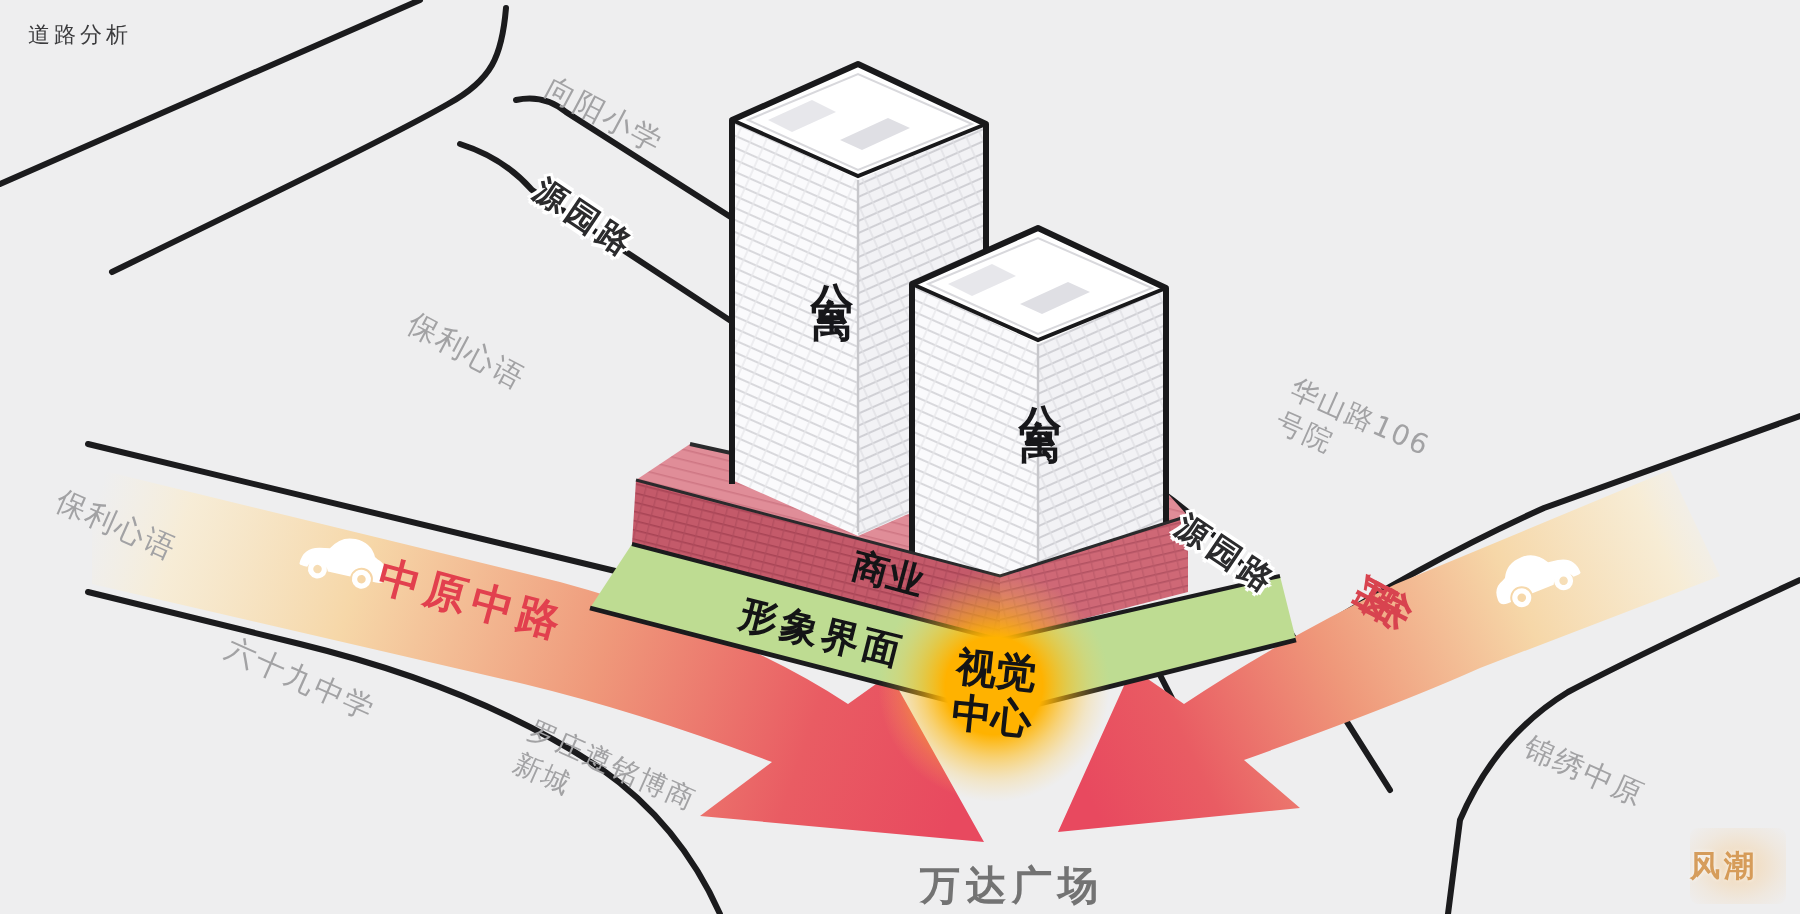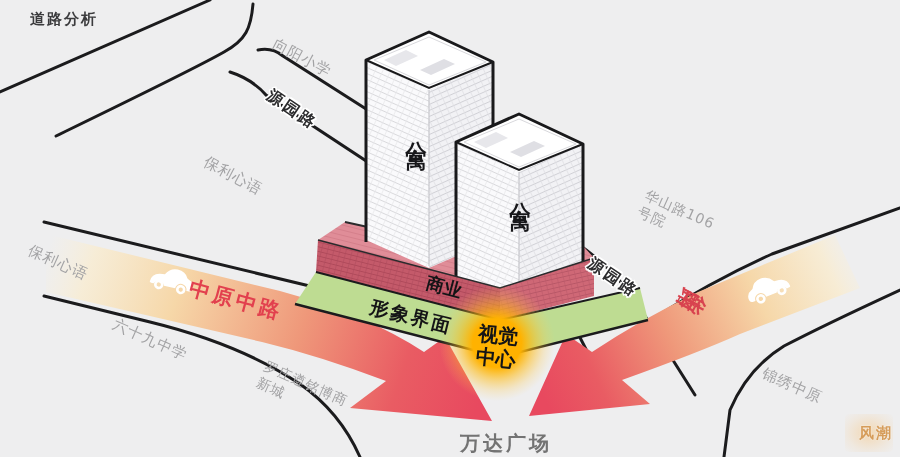--- a/index.html
+++ b/index.html
@@ -8,21 +8,21 @@
     background:#eeeeef;
     font-family:"DejaVu Sans","Liberation Sans",sans-serif;
   }
   #scene{position:absolute;left:0;top:0;}
   .lbl{
     position:absolute;white-space:nowrap;z-index:10;
     transform:translate(-50%,-50%);
     color:#1b1b1d;pointer-events:none;
   }
   .title{
-    transform:none;font-size:15px;font-weight:bold;color:#3b3b3d;letter-spacing:2px;margin-left:16px;
+    transform:none;font-size:11px;font-weight:normal;color:#3b3b3d;letter-spacing:2px;
   }
   .muted{font-size:15px;color:#a2a2a4;letter-spacing:1px;}
   .muted2{font-size:14px;color:#a2a2a4;letter-spacing:1px;line-height:1.25;text-align:left;}
   .roadname{
     font-size:16px;font-weight:bold;color:#2b2b2d;letter-spacing:3px;
     text-shadow:-2px 0 0 #fff,2px 0 0 #fff,0 -2px 0 #fff,0 2px 0 #fff,
                 -1px -1px 0 #fff,1px 1px 0 #fff,-1px 1px 0 #fff,1px -1px 0 #fff;
   }
   .avenue{font-size:21px;font-weight:bold;color:#e2404e;letter-spacing:3px;}
   .avenue-v{
@@ -31,21 +31,21 @@
   }
   .site{font-weight:bold;color:#141416;}
   .two-line{line-height:1.15;text-align:center;white-space:nowrap;}
   .tower-label{
     font-size:21px;font-weight:bold;color:#17171a;letter-spacing:7px;
     writing-mode:vertical-rl;
   }
   .wanda{font-size:20px;font-weight:bold;color:#737373;letter-spacing:3px;}
   .watermark{
     position:absolute;left:845px;top:414px;width:48px;height:38px;z-index:11;
-    display:flex;align-items:center;justify-content:flex-end;
+    display:flex;align-items:center;justify-content:flex-start;
     background:radial-gradient(ellipse at center,rgba(246,198,132,.55),rgba(246,198,132,.15) 65%,rgba(246,198,132,0) 100%);
     border-radius:4px;
   }
   .watermark span{
     font-size:15px;font-weight:bold;color:rgba(205,135,55,.8);letter-spacing:2px;
     text-shadow:0 0 2px rgba(255,255,255,.8);
   }
 </style>
 </head>
 <body>

